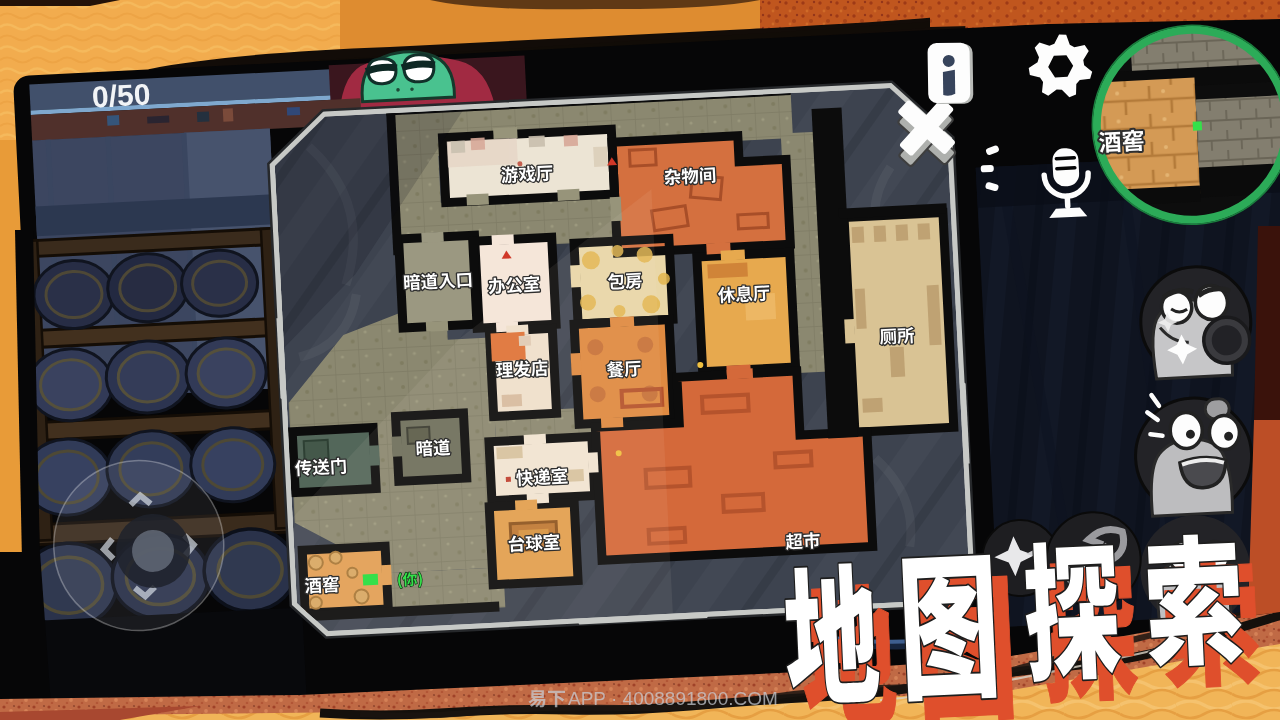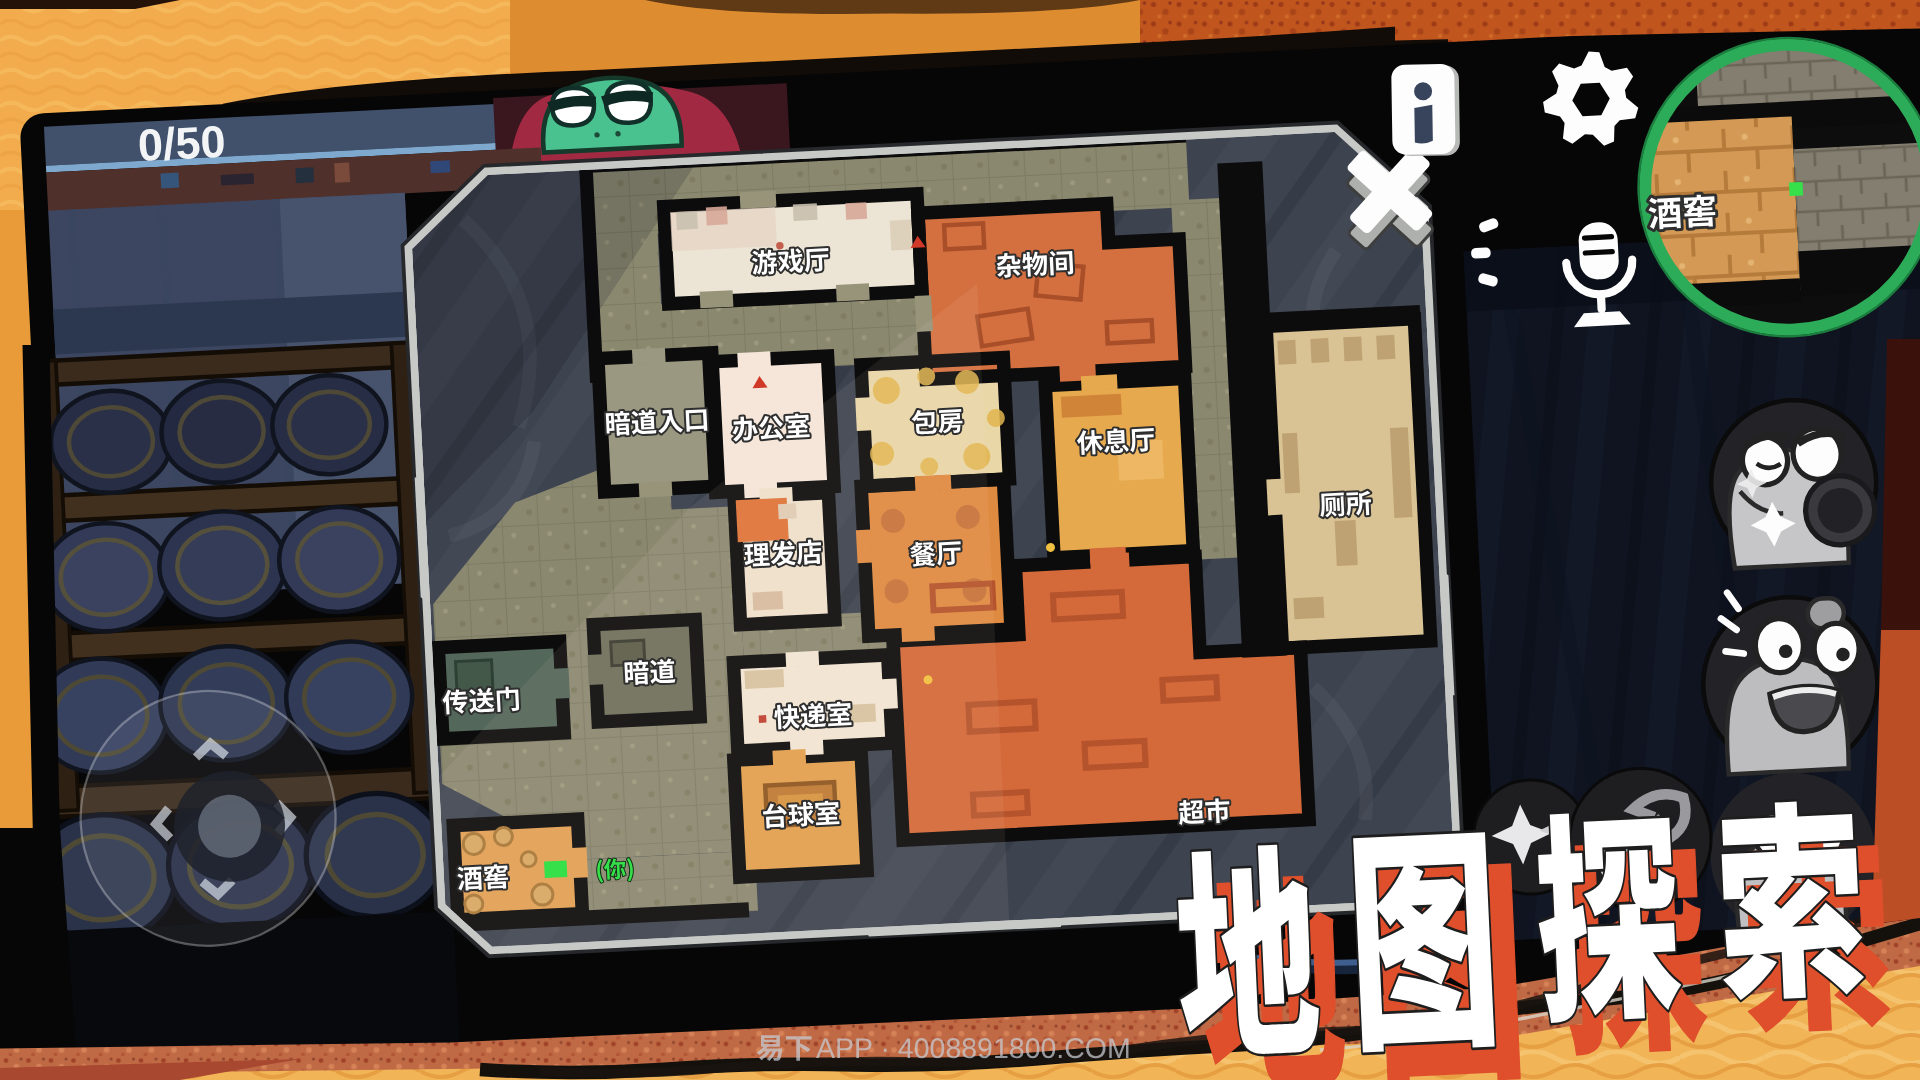--- a/index.html
+++ b/index.html
@@ -611,21 +611,21 @@
       <path d="M361 814V595H483V692H831V601H959V814ZM507 672C502 568 489 514 341 484C366 460 398 412 409 381C601 428 630 521 638 672ZM583 428V334H355V205H506C450 135 373 74 289 39C319 13 360 -38 381 -71C458 -30 527 31 583 105V-94H726V102C774 36 831 -22 891 -61C913 -26 958 25 989 51C921 87 853 144 802 205H959V334H726V412C743 407 764 404 791 404C810 404 840 404 860 404C932 404 964 433 977 541C942 549 889 568 865 587C863 527 859 518 844 518C838 518 820 518 814 518C800 518 797 520 797 546V673H668V545C668 486 674 449 699 428ZM128 854V672H34V539H128V385L17 361L47 222L128 244V54C128 41 124 38 112 38C100 37 67 37 35 39C52 0 68 -60 71 -96C137 -96 183 -91 217 -68C251 -46 261 -9 261 54V280L349 305L331 435L261 417V539H341V672H261V854Z" fill="#FFFFFF" stroke="#1E1E1E" stroke-width="23" paint-order="stroke" stroke-linejoin="round"></path>
     </g>
     <g transform="translate(1159.9,683.0) scale(0.1015,-0.1380)">
       <path d="M604 71C682 25 788 -43 837 -87L957 -6C899 38 789 102 715 142ZM59 617V398H192L156 367C206 340 266 303 313 268L282 251H59L66 122L241 126C190 81 108 38 31 12C63 -12 116 -62 141 -90C225 -51 326 17 390 85L278 127L424 132V-94H569V137L812 146C829 131 844 117 855 104L957 186C906 238 802 312 728 361L633 288L680 254L501 252C586 301 673 357 748 411L619 481C569 437 502 388 432 341L389 370C434 402 485 442 533 483L503 497H798V398H942V617H567V659H927V783H567V855H423V783H71V659H423V617ZM287 429 250 448 196 401V497H360C337 474 312 450 287 429Z" fill="#DF4F2C" stroke="#DF4F2C" stroke-width="8" paint-order="stroke" stroke-linejoin="round"></path>
     </g>
     <g transform="translate(1143.9,661.0) scale(0.1015,-0.1380)">
       <path d="M604 71C682 25 788 -43 837 -87L957 -6C899 38 789 102 715 142ZM59 617V398H192L156 367C206 340 266 303 313 268L282 251H59L66 122L241 126C190 81 108 38 31 12C63 -12 116 -62 141 -90C225 -51 326 17 390 85L278 127L424 132V-94H569V137L812 146C829 131 844 117 855 104L957 186C906 238 802 312 728 361L633 288L680 254L501 252C586 301 673 357 748 411L619 481C569 437 502 388 432 341L389 370C434 402 485 442 533 483L503 497H798V398H942V617H567V659H927V783H567V855H423V783H71V659H423V617ZM287 429 250 448 196 401V497H360C337 474 312 450 287 429Z" fill="#FFFFFF" stroke="#1E1E1E" stroke-width="23" paint-order="stroke" stroke-linejoin="round"></path>
     </g>
 </svg>
 
-<div class="abs" style="left:504px;top:686px;width:400px;height:24px;opacity:0.72">
+<div class="abs" style="left:528px;top:686px;width:400px;height:24px;opacity:0.72">
 <svg width="400" height="24" viewBox="0 0 400 24">
 <g transform="translate(0,19.5) scale(0.01900,-0.01900)" style="fill:#C9CED6;">
         <path transform="translate(0,0)" d="M293 559H714V496H293ZM293 711H714V649H293ZM176 807V400H264C202 318 114 246 22 198C48 179 93 135 113 112C165 145 219 187 269 235H356C293 145 201 68 102 18C128 -1 172 -44 191 -68C304 2 417 109 492 235H578C532 130 461 37 376 -23C403 -40 450 -77 471 -97C563 -20 648 99 701 235H787C772 99 753 37 734 19C724 8 714 7 697 7C679 7 640 7 598 11C615 -17 627 -61 629 -90C679 -92 726 -92 754 -89C786 -86 812 -77 836 -51C868 -17 892 74 913 292C915 308 917 340 917 340H362C377 360 391 380 404 400H837V807Z"></path>
         <path transform="translate(1000.0,0)" d="M52 776V655H415V-87H544V391C646 333 760 260 818 207L907 317C830 380 674 467 565 521L544 496V655H949V776Z"></path>
       </g>
 <text x="40" y="19" font-family="Liberation Sans,sans-serif" font-size="19" fill="#C9CED6">APP · 4008891800.COM</text>
 </svg>
 </div>
 
 </body></html>

